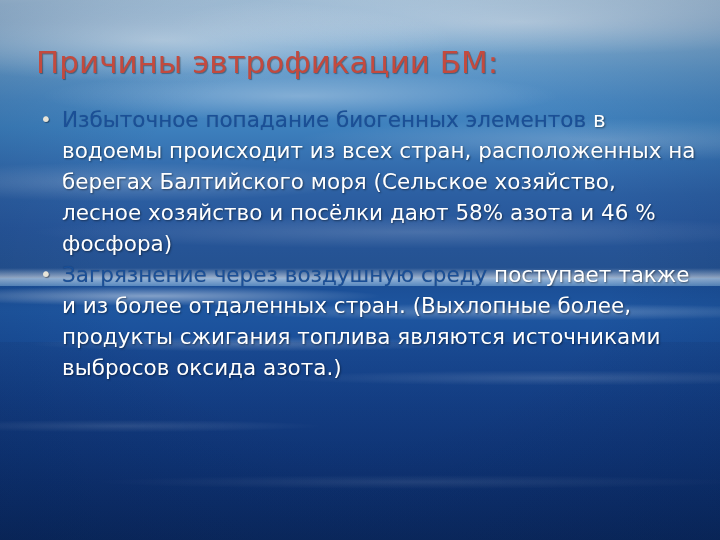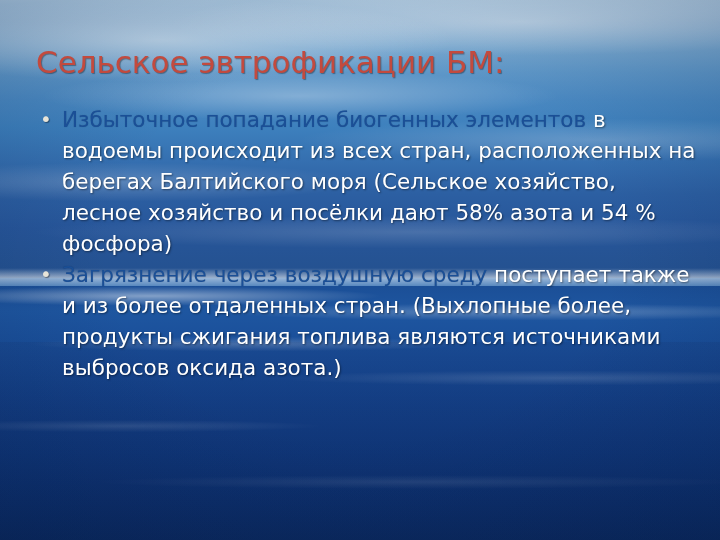--- a/index.html
+++ b/index.html
@@ -157,27 +157,27 @@
 
 <div class="slide">
 
   <div class="bg-sky"></div>
   <div class="bg-horizon"></div>
   <div class="bg-sea"></div>
   <div class="bg-vignette"></div>
 
   <div class="content">
 
-    <div class="title">Сельское эвтрофикации БМ:</div>
+    <div class="title">Причины эвтрофикации БМ:</div>
 
     <div class="body-list">
 
       <div class="bullet-row">
         <span class="bullet-dot">•</span>
-        <span class="bullet-text"><span class="hl">Избыточное попадание биогенных элементов</span><span> в водоемы происходит из всех стран, расположенных на берегах Балтийского моря (Сельское хозяйство, лесное хозяйство и посёлки дают 58% азота и 54 % фосфора)</span></span>
+        <span class="bullet-text"><span class="hl">Избыточное попадание биогенных элементов</span><span> в водоемы происходит из всех стран, расположенных на берегах Балтийского моря (Сельское хозяйство, лесное хозяйство и посёлки дают 58% азота и 46 % фосфора)</span></span>
       </div>
 
       <div class="bullet-row">
         <span class="bullet-dot">•</span>
         <span class="bullet-text"><span class="hl">Загрязнение через воздушную среду</span><span> поступает также и из более отдаленных стран. (Выхлопные более, продукты сжигания топлива являются источниками выбросов оксида азота.)</span></span>
       </div>
 
     </div>
   </div>
 </div>

